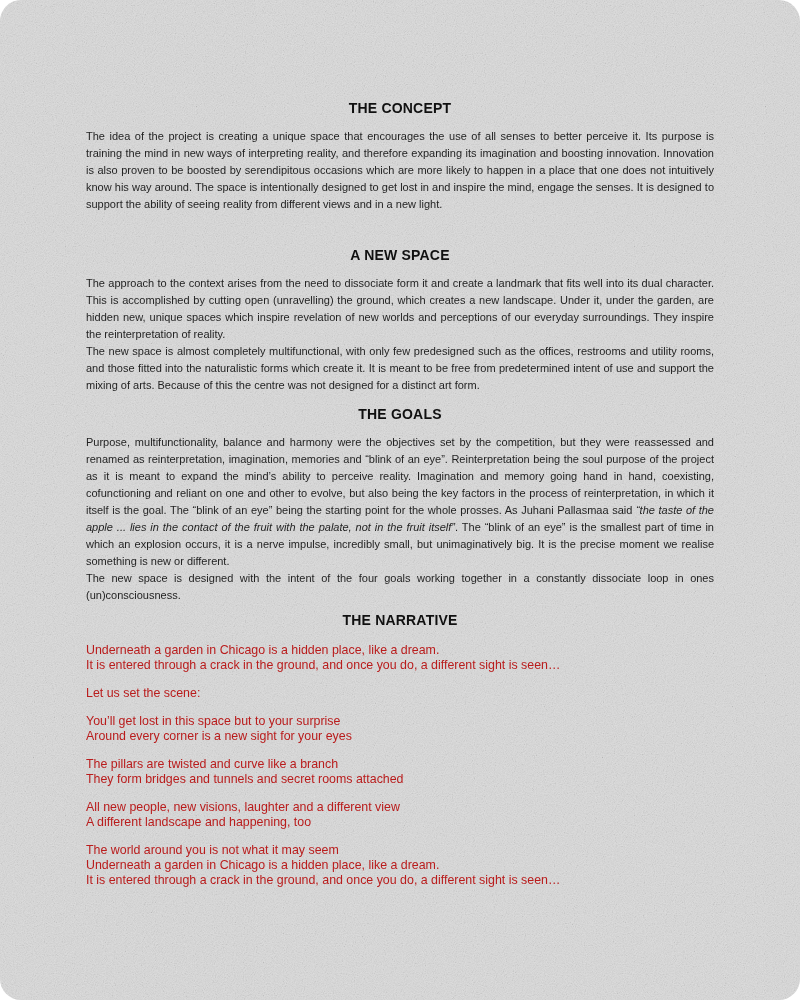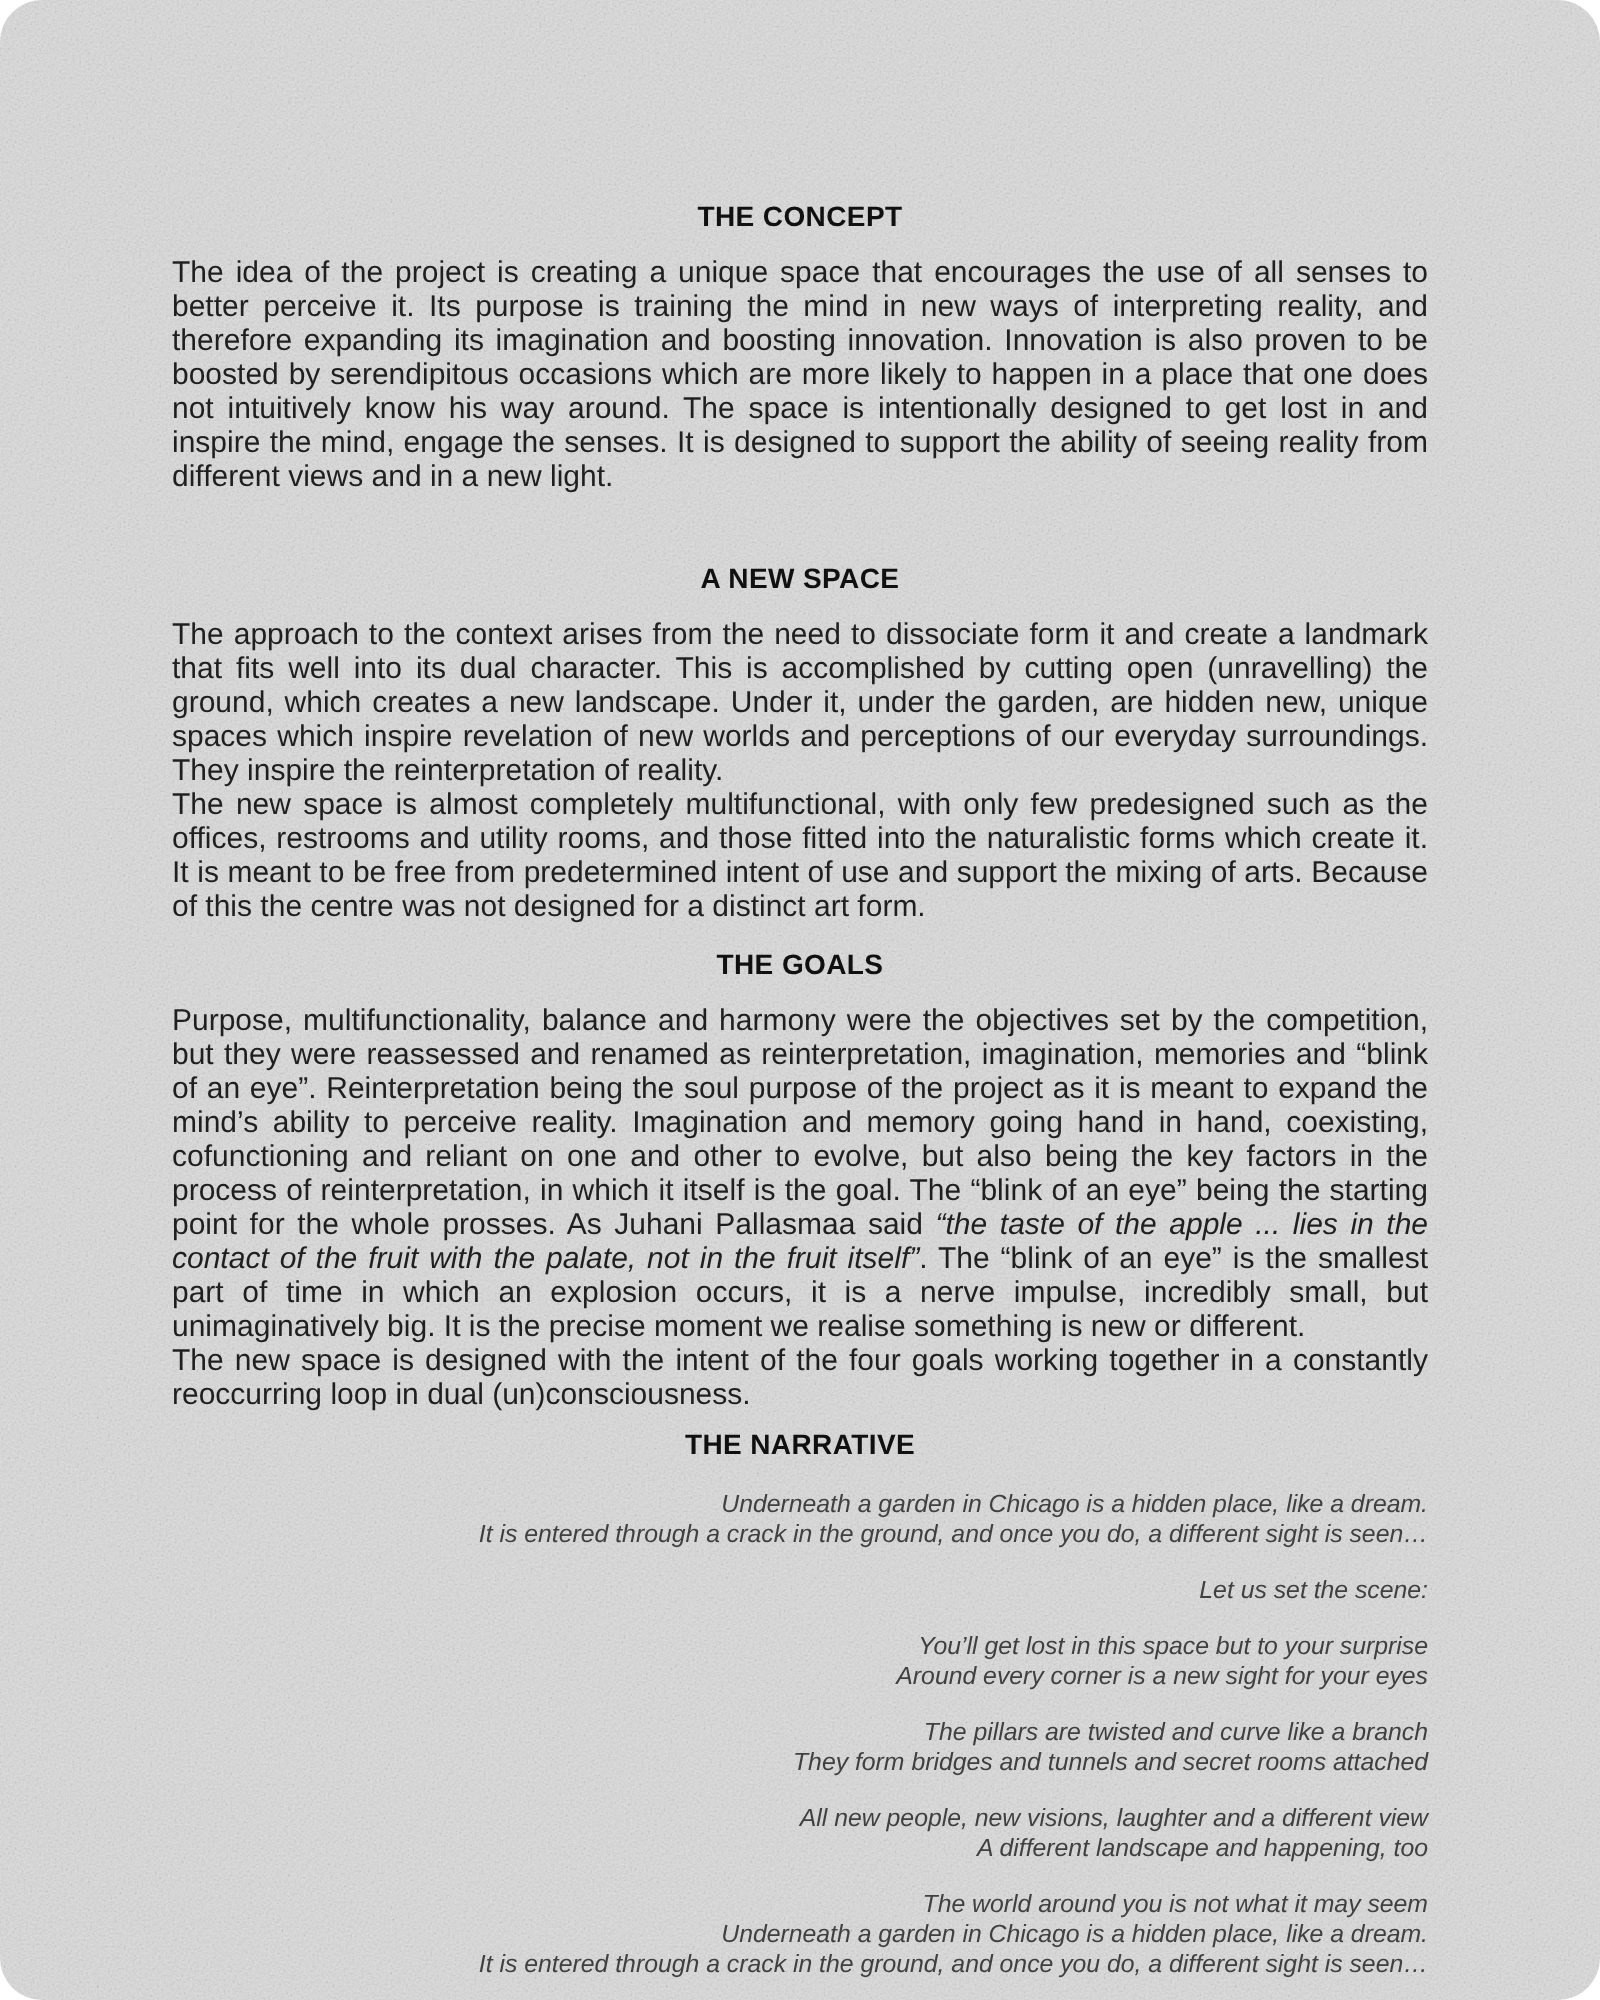--- a/index.html
+++ b/index.html
@@ -33,34 +33,33 @@
     color: #101010;
     margin: 0;
     line-height: 17px;
     letter-spacing: 0.2px;
   }
   h2.first { margin-top: 100px; }
   h2.mt-19 { margin-top: 34px; }
   h2.mt-12 { margin-top: 12px; }
   h2.mt-17 { margin-top: 8px; }
   p.body-text {
-    font-size: 15px;
+    font-size: 11px;
     line-height: 17px;
     text-align: justify;
     margin: 0;
   }
   p.body-text.after-heading { margin-top: 11px; }
   .italic-seg { font-style: italic; }
   .stanza {
-    font-style: italic;
     font-size: 12.4px;
     line-height: 15px;
-    text-align: right;
+    text-align: left;
     margin: 13px 0 0 0;
-    color: #404040;
+    color: #b91c1c;
   }
   .stanza.first-stanza { margin-top: 14px; }
   .stanza-line { white-space: nowrap; }
   .page-footer {
     position: absolute;
     left: 0; right: 0;
     top: 981px;
     text-align: center;
     font-style: italic;
     font-size: 10.5px;
@@ -94,21 +93,21 @@
 
     <section>
       <h2 class="section-heading mt-19">A NEW SPACE</h2>
       <p class="body-text after-heading">The approach to the context arises from the need to dissociate form it and create a landmark that fits well into its dual character. This is accomplished by cutting open (unravelling) the ground, which creates a new landscape. Under it, under the garden, are hidden new, unique spaces which inspire revelation of new worlds and perceptions of our everyday surroundings. They inspire the reinterpretation of reality.</p>
       <p class="body-text">The new space is almost completely multifunctional, with only few predesigned such as the offices, restrooms and utility rooms, and those fitted into the naturalistic forms which create it. It is meant to be free from predetermined intent of use and support the mixing of arts. Because of this the centre was not designed for a distinct art form.</p>
     </section>
 
     <section>
       <h2 class="section-heading mt-12">THE GOALS</h2>
       <p class="body-text after-heading"><span>Purpose, multifunctionality, balance and harmony were the objectives set by the competition, but they were reassessed and renamed as reinterpretation, imagination, memories and “blink of an eye”. Reinterpretation being the soul purpose of the project as it is meant to expand the mind’s ability to perceive reality. Imagination and memory going hand in hand, coexisting, cofunctioning and reliant on one and other to evolve, but also being the key factors in the process of reinterpretation, in which it itself is the goal. The “blink of an eye” being the starting point for the whole prosses. As Juhani Pallasmaa said </span><span class="italic-seg">“the taste of the apple ... lies in the contact of the fruit with the palate, not in the fruit itself”</span><span>. The “blink of an eye” is the smallest part of time in which an explosion occurs, it is a nerve impulse, incredibly small, but unimaginatively big. It is the precise moment we realise something is new or different.</span></p>
-      <p class="body-text">The new space is designed with the intent of the four goals working together in a constantly reoccurring loop in dual (un)consciousness.</p>
+      <p class="body-text">The new space is designed with the intent of the four goals working together in a constantly dissociate loop in ones (un)consciousness.</p>
     </section>
 
     <section>
       <h2 class="section-heading mt-17">THE NARRATIVE</h2>
 
       <div class="stanza first-stanza">
         <div class="stanza-line">Underneath a garden in Chicago is a hidden place, like a dream.</div>
         <div class="stanza-line">It is entered through a crack in the ground, and once you do, a different sight is seen…</div>
       </div>
 

